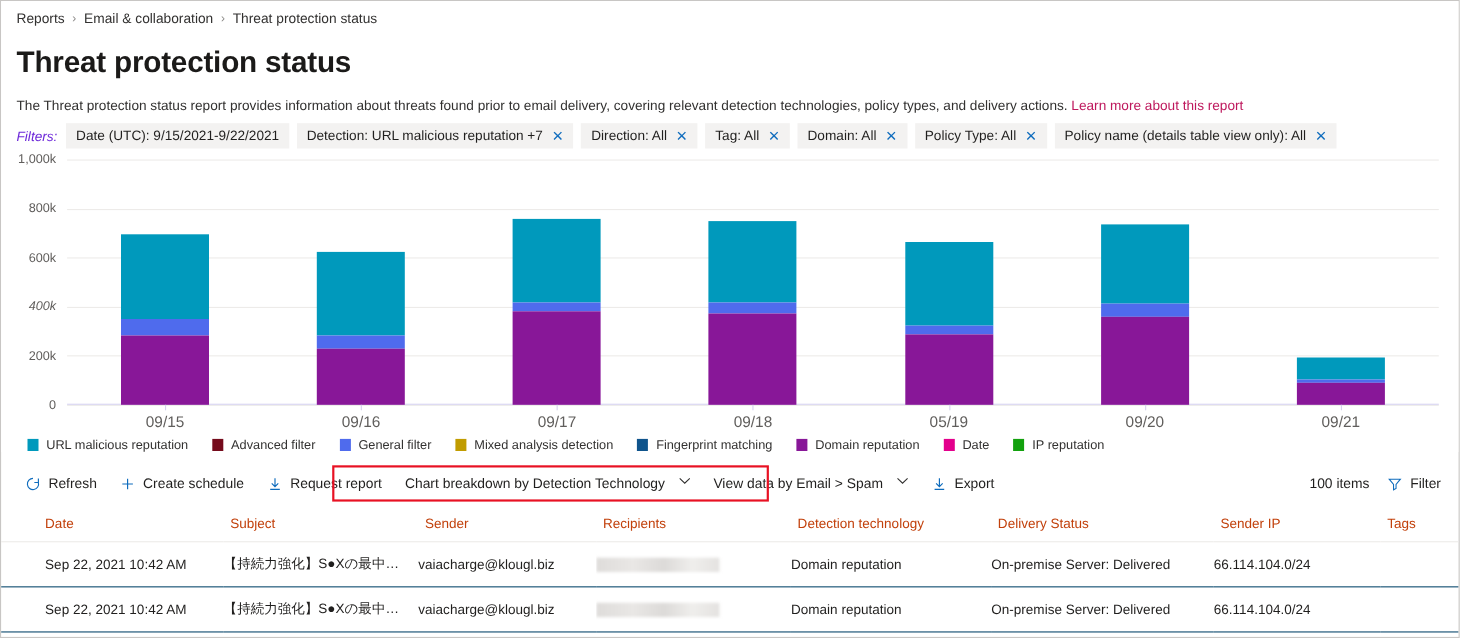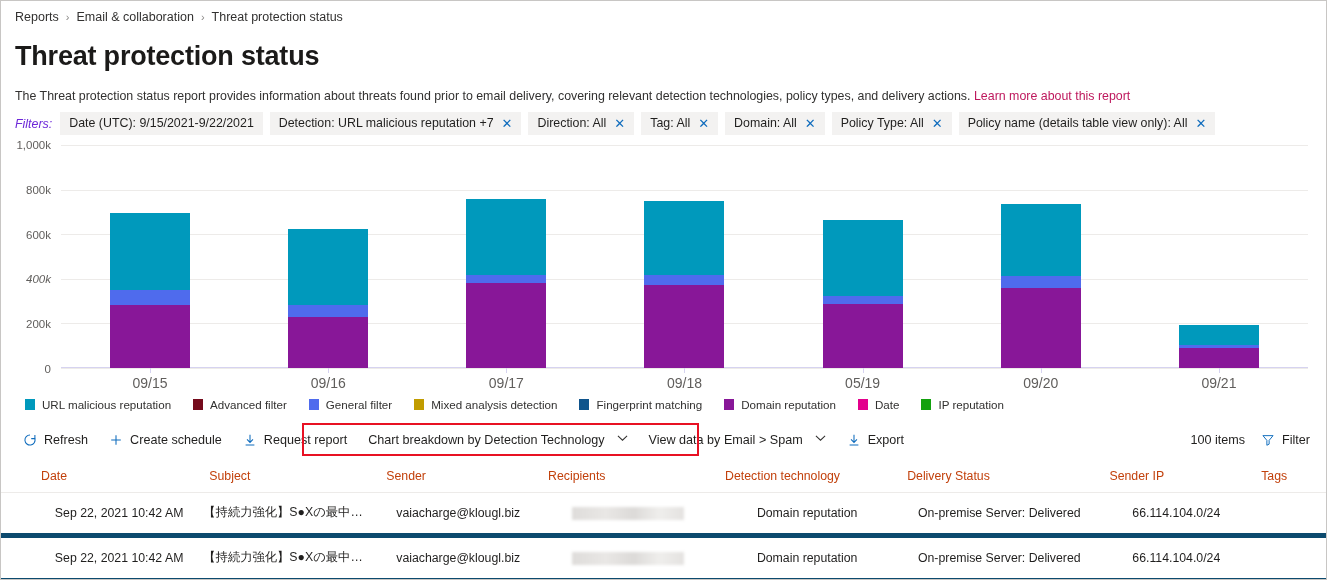--- a/index.html
+++ b/index.html
@@ -125,22 +125,22 @@
   .filter-btn { display: inline-flex; align-items: center; gap: 7px; cursor: pointer; }
 
   
   .tbl { width: 100%; border-collapse: collapse; margin-top: 6px; table-layout: fixed; }
   .tbl th {
     text-align: left; font-weight: 400; font-size: 12.3px; color: #c2410c;
     padding: 8px 6px 9px 6px; border-bottom: 1px solid #edebe9;
   }
   .tbl td {
     font-size: 12.3px; color: #201f1e;
-    padding: 11px 6px 12px 0; border-bottom: 5px solid #0c4a6e;
-    white-space: nowrap; overflow: hidden; text-overflow: ellipsis; text-align: center;
+    padding: 11px 6px 12px 0; border-bottom: 1px solid #0c4a6e;
+    white-space: nowrap; overflow: hidden; text-overflow: ellipsis;
   }
   .th-tags { text-align: right; padding-right: 22px !important; }
   .col-date { width: 200px; padding-left: 40px !important; }
   .col-subj { width: 175px; margin-top: 20px; }
   .col-sender { width: 160px; }
   .col-recip { width: 175px; }
   .col-det { width: 180px; }
   .col-del { width: 200px; }
   .col-ip { width: 150px; margin-left: 14px; }
   .col-tags { width: 70px; }

